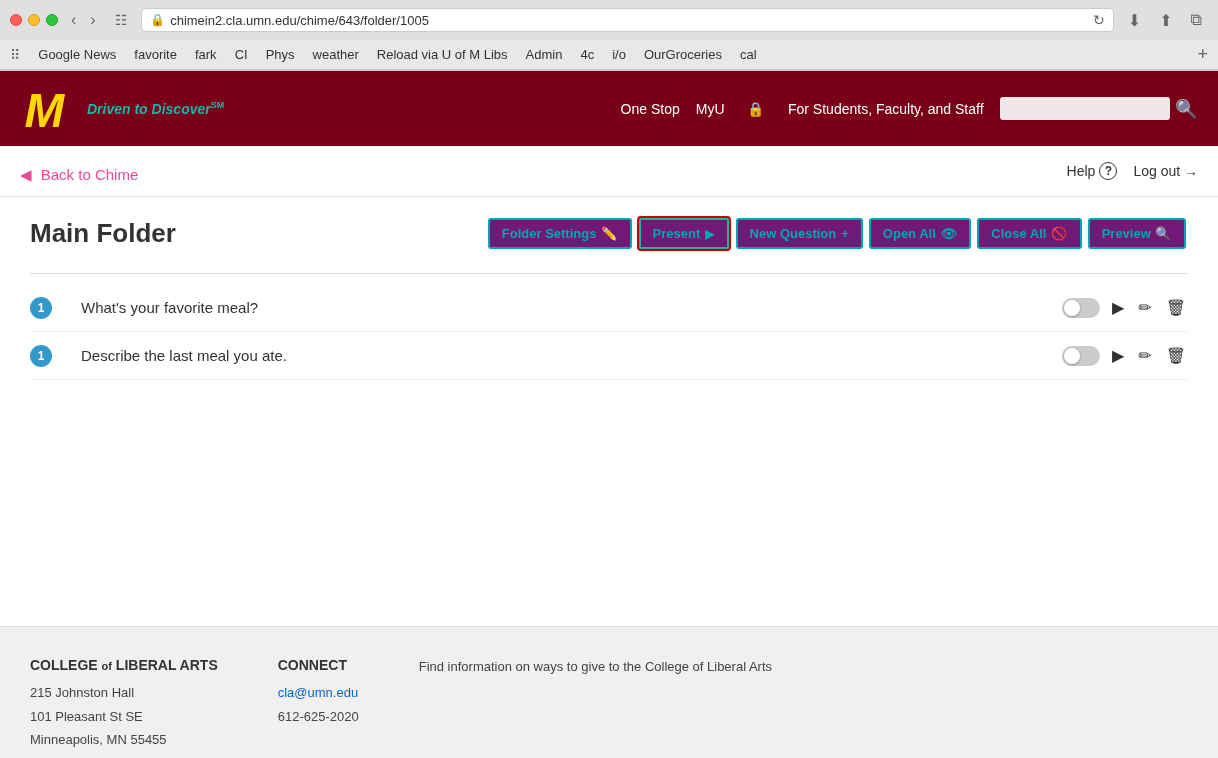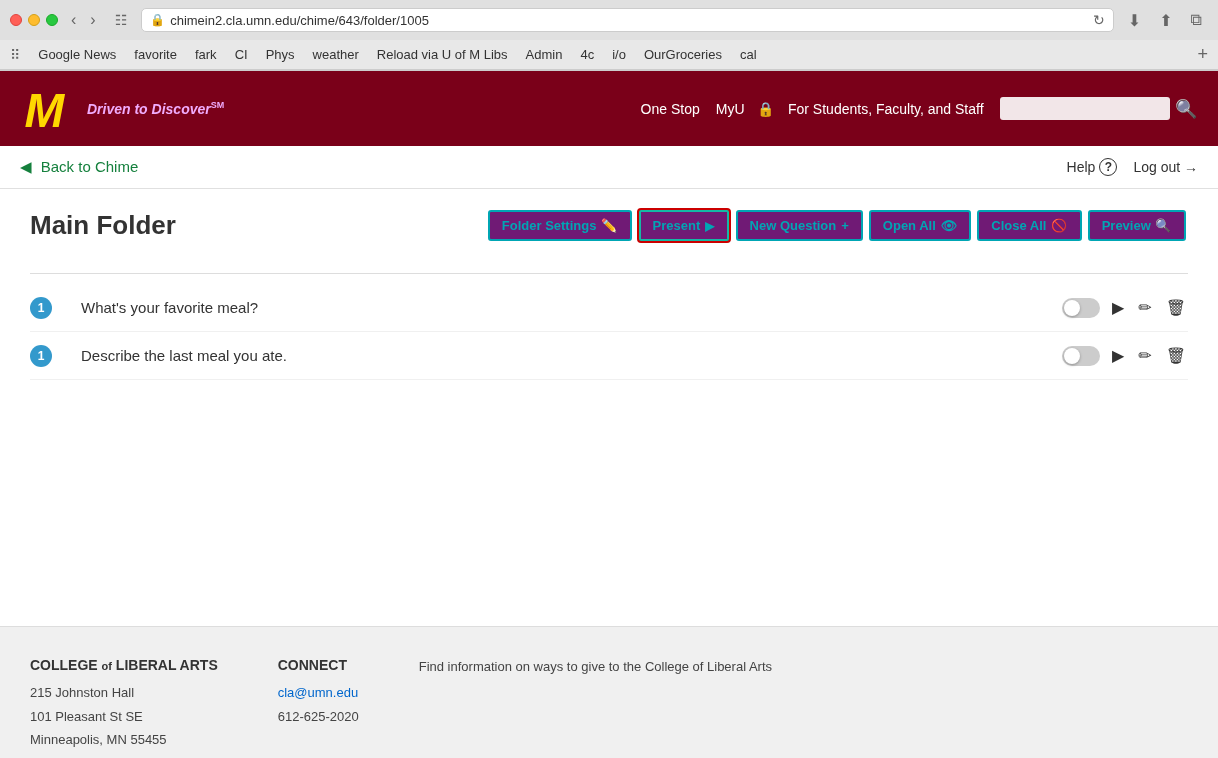--- a/index.html
+++ b/index.html
@@ -128,41 +128,41 @@
       flex-direction: column;
     }
     .umn-university-name {
       color: white;
       font-size: 16px;
       font-weight: bold;
       letter-spacing: 0.5px;
       text-transform: uppercase;
     }
     .umn-tagline {
-      color: #f0abfc;
+      color: #14b8a6;
       font-style: italic;
       font-size: 14px;
       font-weight: bold;
     }
     .umn-nav-right {
       display: flex;
       align-items: center;
       gap: 16px;
       color: white;
     }
     .umn-nav-link {
       color: white;
       text-decoration: none;
       font-size: 14px;
       cursor: pointer;
     }
     .umn-myu-section {
       display: flex;
       align-items: center;
-      gap: 13px;
+      gap: 23px;
       font-size: 14px;
       color: white;
     }
     .umn-lock-icon { font-size: 14px; }
     .umn-search-area {
       display: flex;
       align-items: center;
       gap: 6px;
     }
     .umn-search-input {
@@ -187,24 +187,25 @@
       min-height: 480px;
     }
     .page-top-bar {
       display: flex;
       align-items: center;
       justify-content: space-between;
       padding: 12px 20px;
       border-bottom: 1px solid #e0e0e0;
     }
     .back-link {
-      color: #15803d;
+      color: #ec4899;
       text-decoration: none;
       font-size: 15px;
       cursor: pointer;
+      margin-top: 8px;
     }
     .back-arrow { margin-right: 5px; }
     .top-bar-right {
       display: flex;
       align-items: center;
       gap: 16px;
     }
     .help-link {
       color: #333;
       font-size: 14px;
@@ -230,21 +231,21 @@
     }
 
     
     .main-folder-area {
       padding: 20px 30px;
     }
     .folder-header {
       display: flex;
       align-items: center;
       justify-content: space-between;
-      margin-bottom: 31px;
+      margin-bottom: 23px;
       gap: 28px;
     }
     .folder-title {
       font-size: 26px;
       font-weight: bold;
       color: #333;
     }
     .folder-actions {
       display: flex;
       align-items: center;

